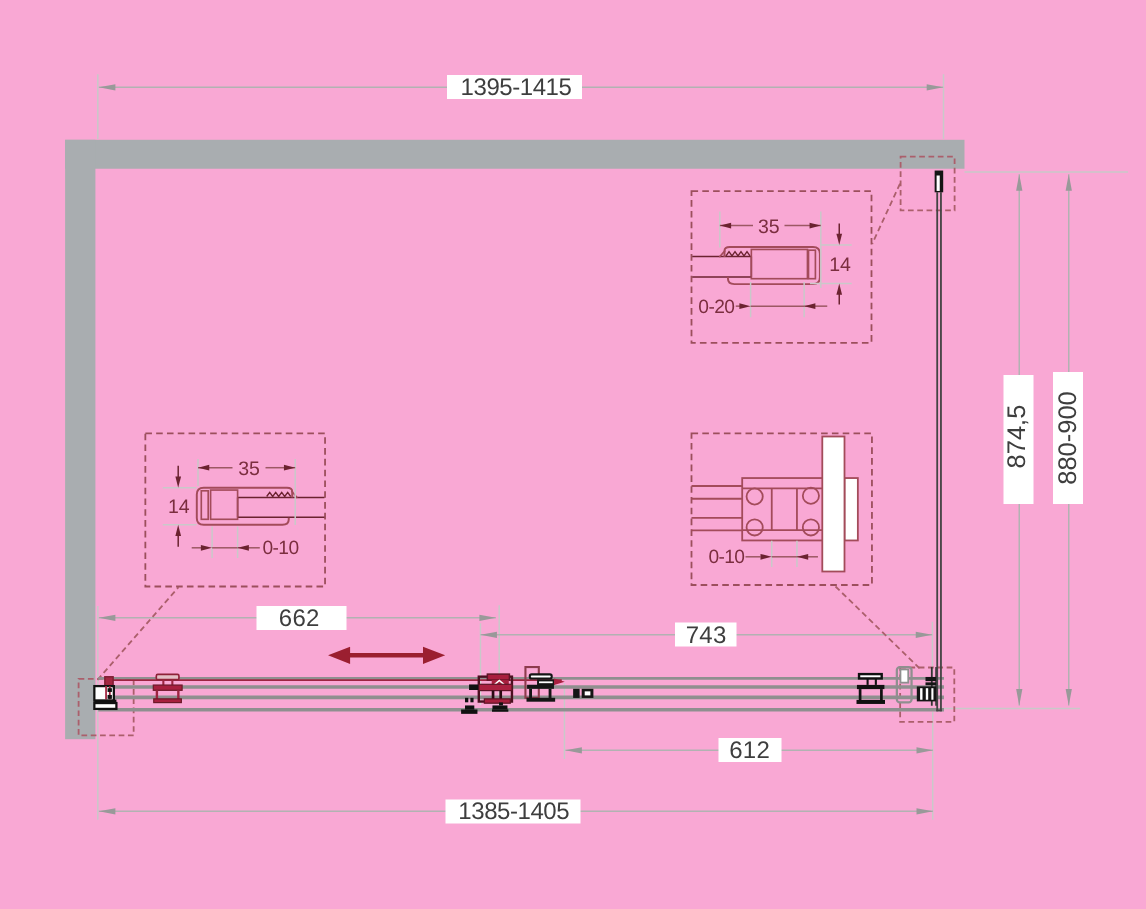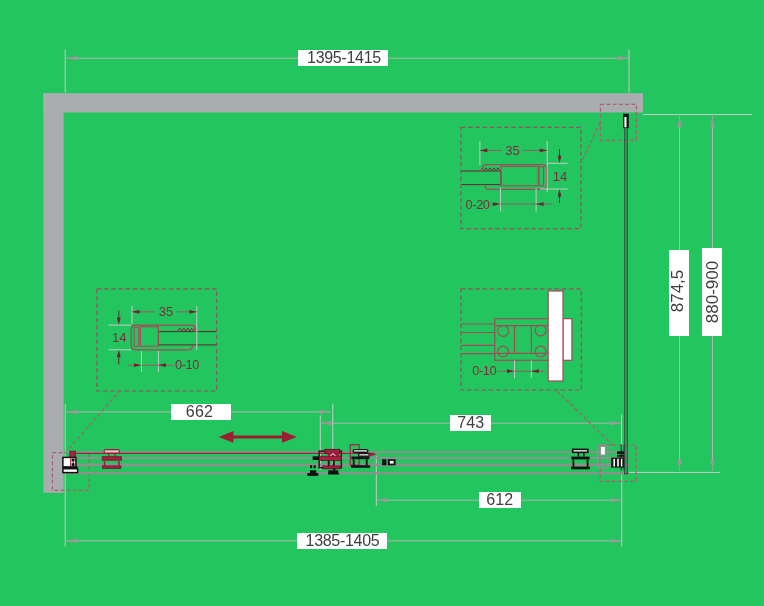--- a/index.html
+++ b/index.html
@@ -1,16 +1,16 @@
 <!DOCTYPE html>
 <html><head>
 <meta charset="utf-8">
 <style>
   html,body{margin:0;padding:0;background:#ffffff;}
-  .page{width:764px;height:606px;position:relative;overflow:hidden;background:#22c55e;}
+  .page{width:764px;height:606px;position:relative;overflow:hidden;background:#f9a8d4;}
   svg{display:block;}
   text{font-family:"Liberation Sans",sans-serif;}
 </style>
 </head>
 <body>
 <div class="page">
 <svg width="764" height="606" viewBox="0 0 764 606">
 <defs>
   <marker id="none"></marker>
 </defs>

